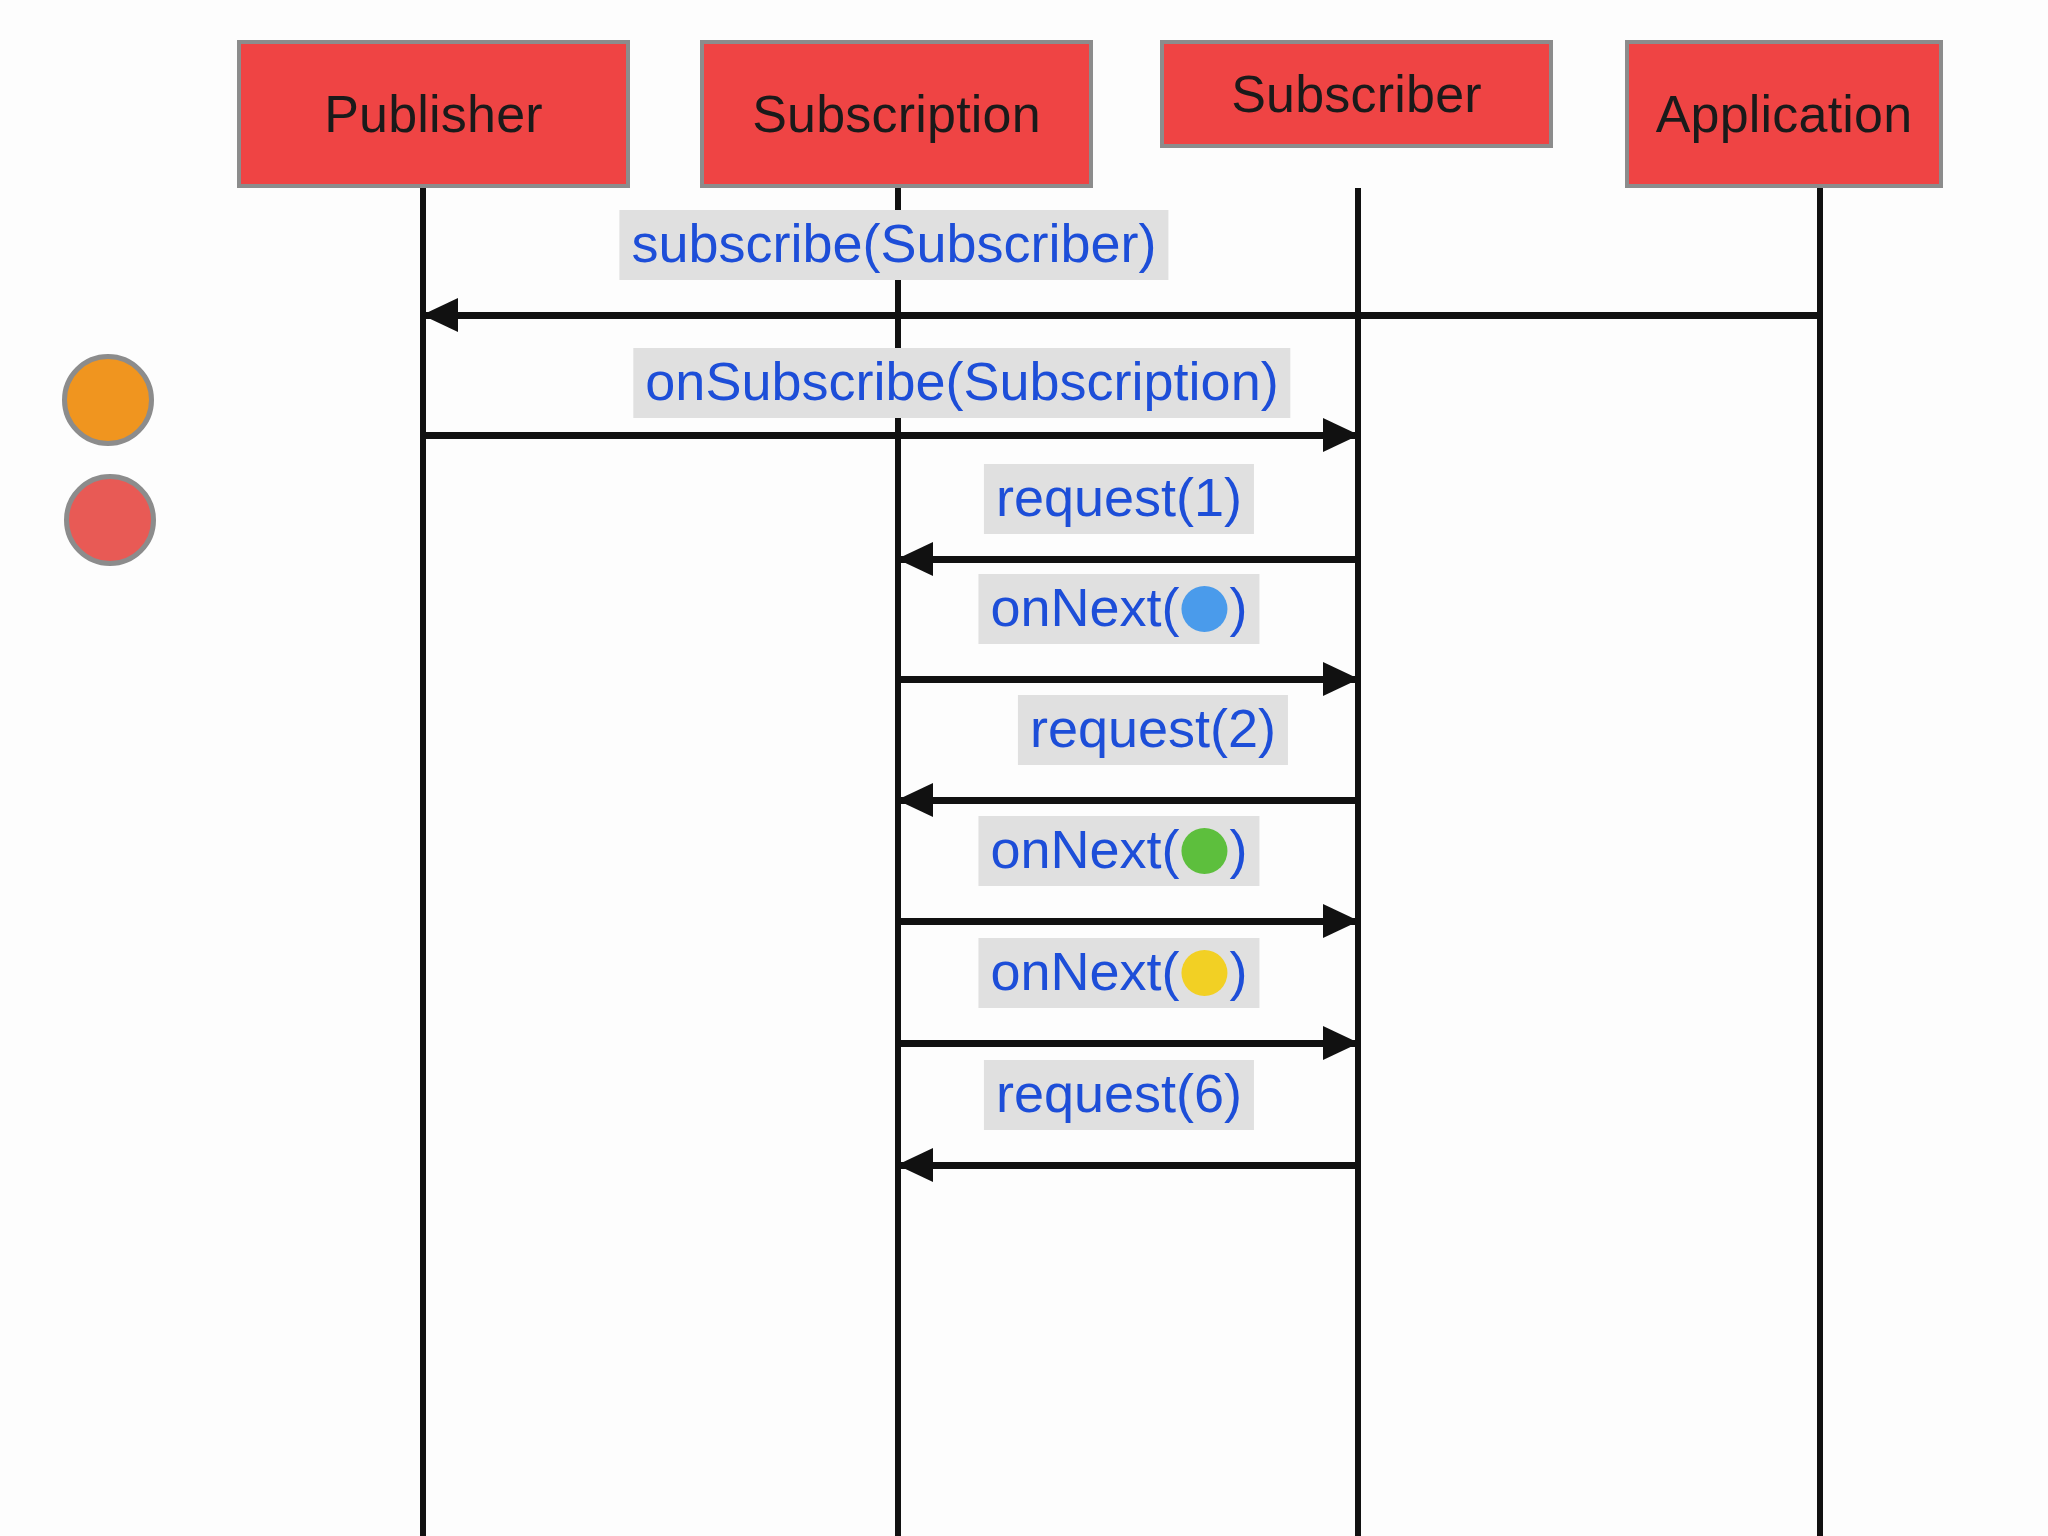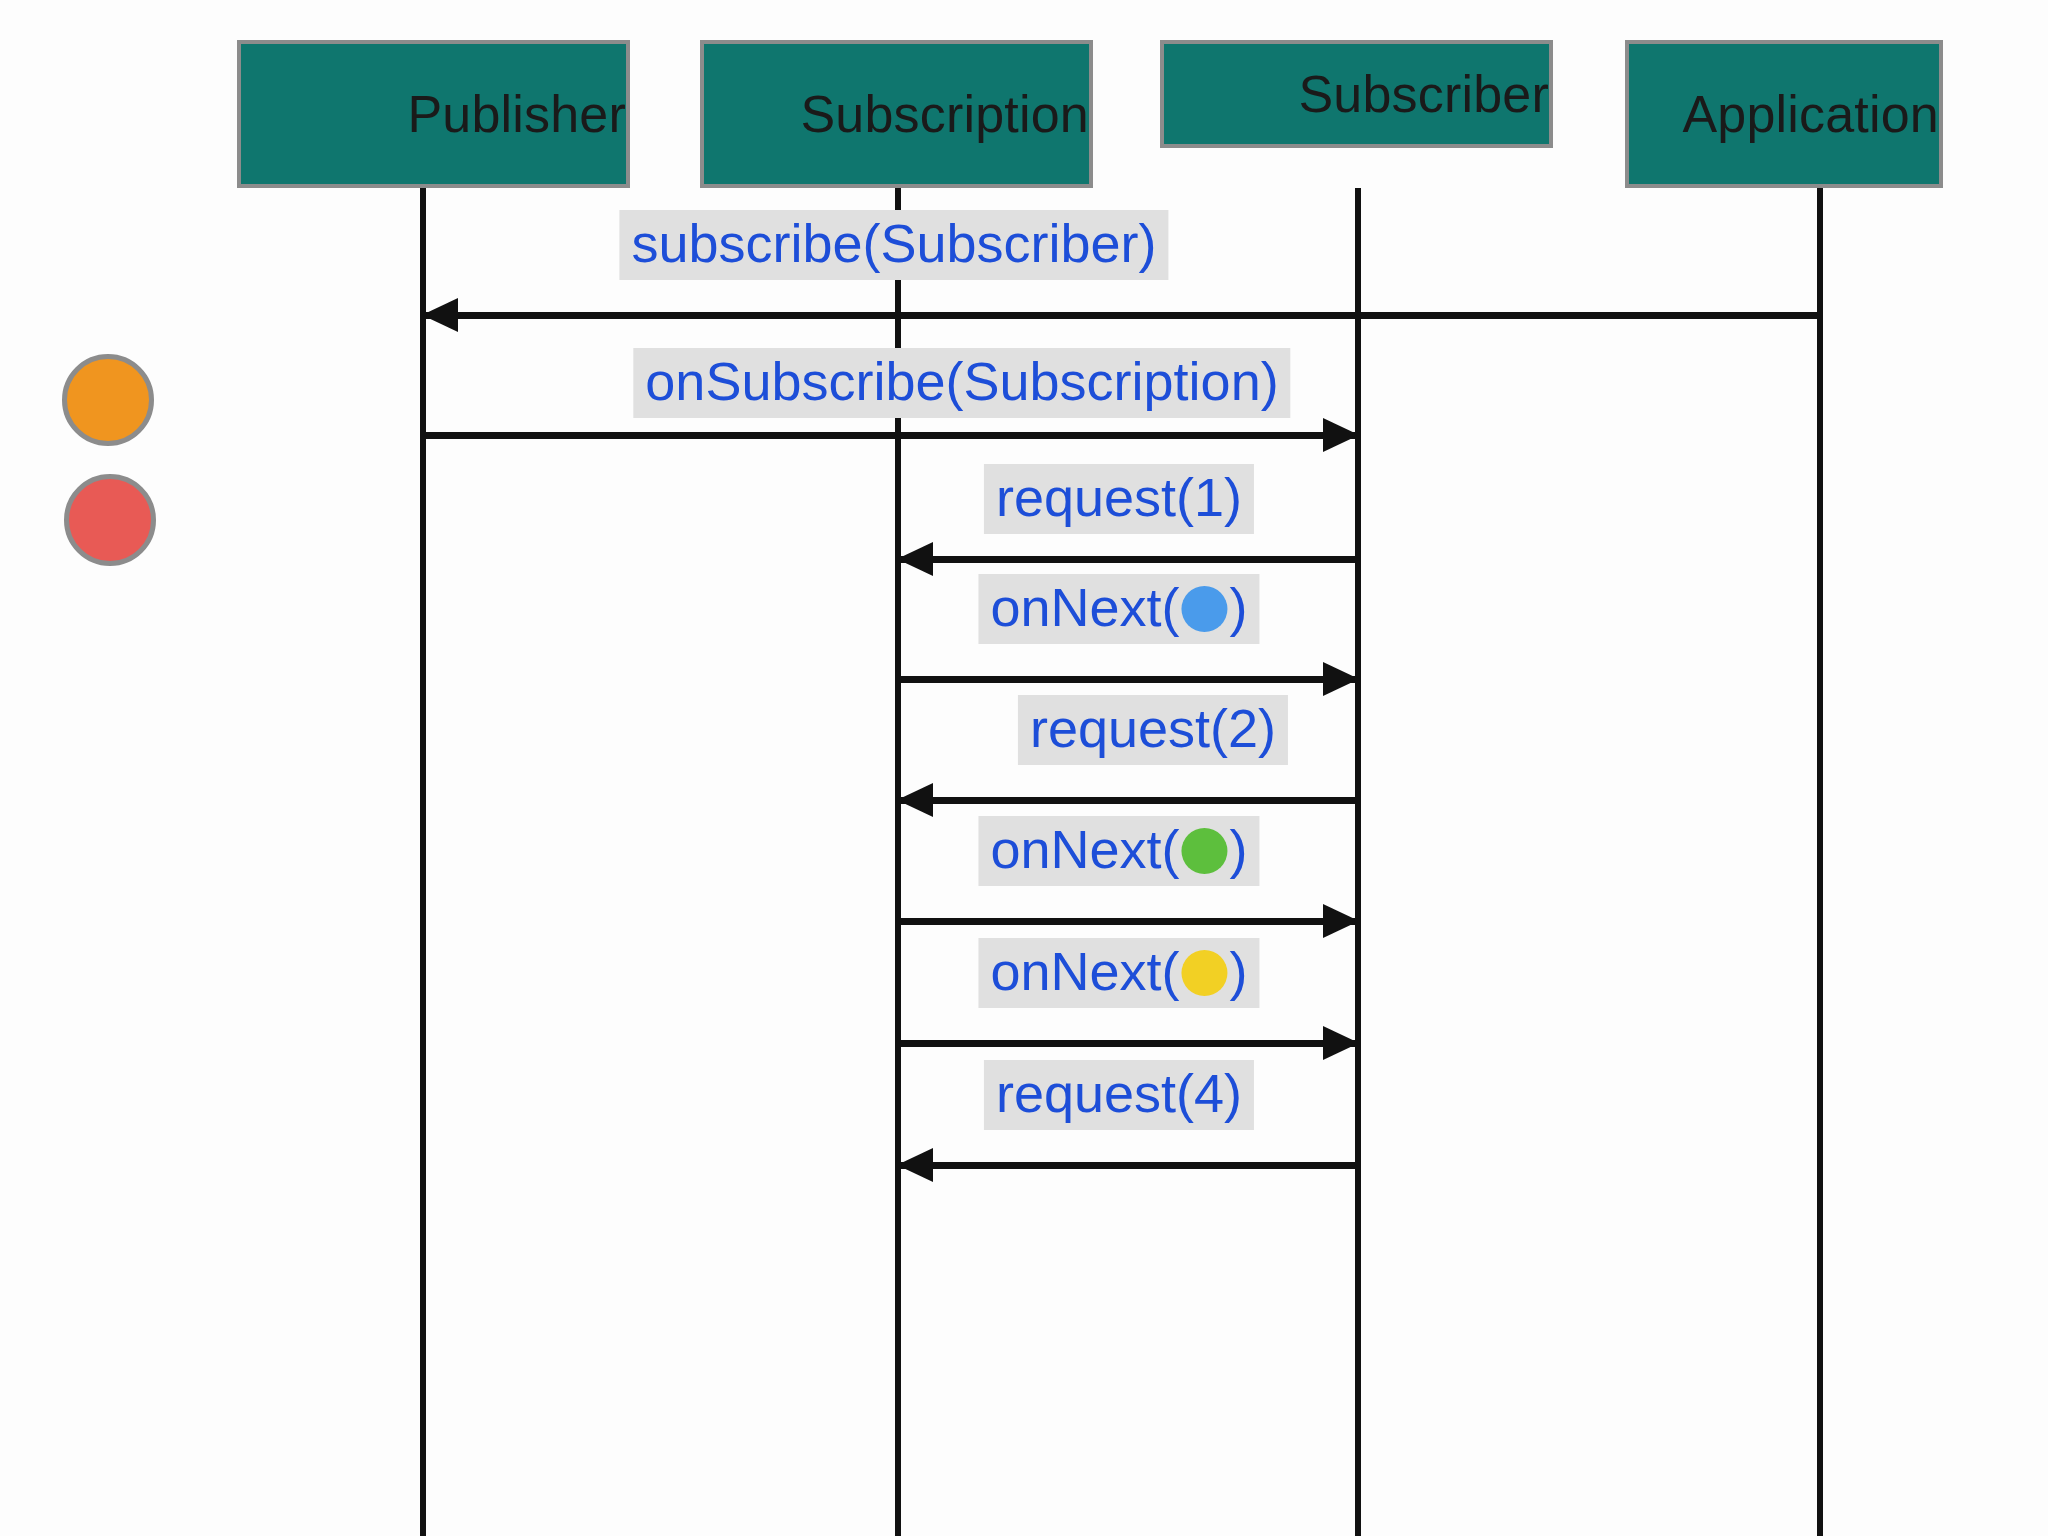--- a/index.html
+++ b/index.html
@@ -15,24 +15,24 @@
     background: #fdfdfd;
     font-family: "Liberation Sans", sans-serif;
     overflow: hidden;
   }
 
   
   .participant {
     position: absolute;
     box-sizing: border-box;
     border: 4px solid #8c8c8c;
-    background: #0f766e;
+    background: #ef4444;
     display: flex;
     align-items: center;
-    justify-content: flex-end;
+    justify-content: center;
   }
   .participant-label {
     font-size: 52px;
     color: #1a1a1a;
     line-height: 1;
     white-space: nowrap;
     letter-spacing: 0.2px;
   }
 
   
@@ -183,20 +183,20 @@
       <div class="msg-label" style="left: 1119px; top: 938px;">
         <span>onNext(</span>
         <span class="token-circle" style="background: rgb(242, 208, 36);"></span>
         <span>)</span>
       </div>
       <div class="message" style="left: 898px; width: 460px; top: 1162px;">
         <div class="msg-line"></div>
         <div class="msg-head left"></div>
       </div>
       <div class="msg-label" style="left: 1119px; top: 1060px;">
-        <span>request(4)</span>
+        <span>request(6)</span>
       </div>
     </div>
   <div id="legend-layer">
       <div class="legend-dot" style="left: 62px; top: 354px; width: 92px; height: 92px; background: rgb(240, 149, 31); border-color: rgb(140, 140, 140);"></div>
       <div class="legend-dot" style="left: 64px; top: 474px; width: 92px; height: 92px; background: rgb(232, 90, 85); border-color: rgb(140, 140, 140);"></div>
     </div>
 </div>
 
 </body></html>

